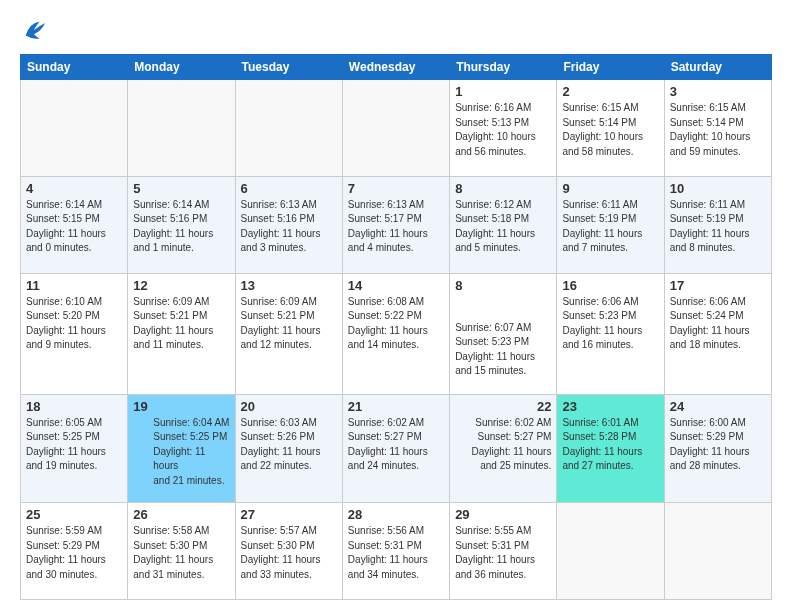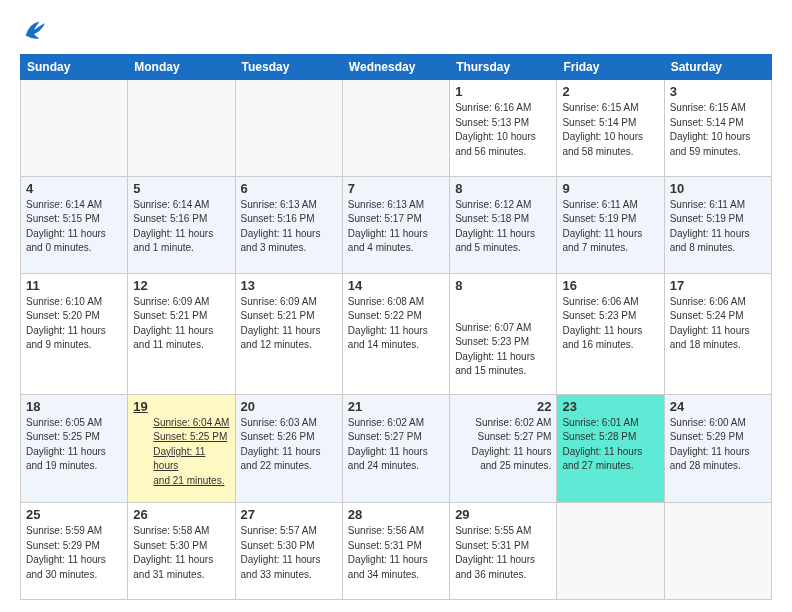--- a/index.html
+++ b/index.html
@@ -251,21 +251,21 @@
           </td>
         </tr>
         <tr>
           <td style="background: rgb(240, 244, 251); margin-left: 31px;">
             <span class="day-num">18</span>
             <div class="day-info" style="white-space: pre-line;">Sunrise: 6:05 AM
 Sunset: 5:25 PM
 Daylight: 11 hours
 and 19 minutes.</div>
           </td>
-          <td style="background: #fef9c3; text-decoration: underline;">
+          <td style="background: #7dd3fc;">
             <span class="day-num">19</span>
             <div class="day-info" style="white-space: pre-line; margin-left: 20px;">Sunrise: 6:04 AM
 Sunset: 5:25 PM
 Daylight: 11 hours
 and 21 minutes.</div>
           </td>
           <td style="background: rgb(240, 244, 251);">
             <span class="day-num">20</span>
             <div class="day-info" style="white-space: pre-line;">Sunrise: 6:03 AM
 Sunset: 5:26 PM

